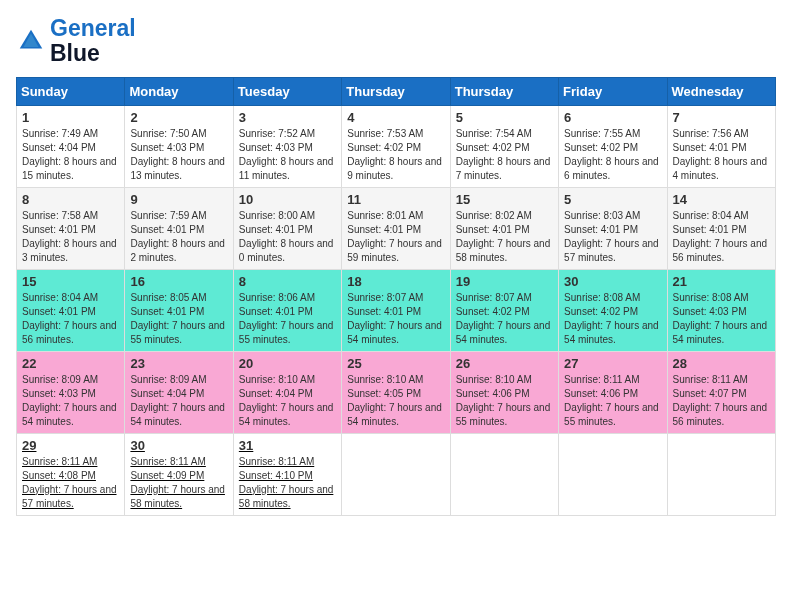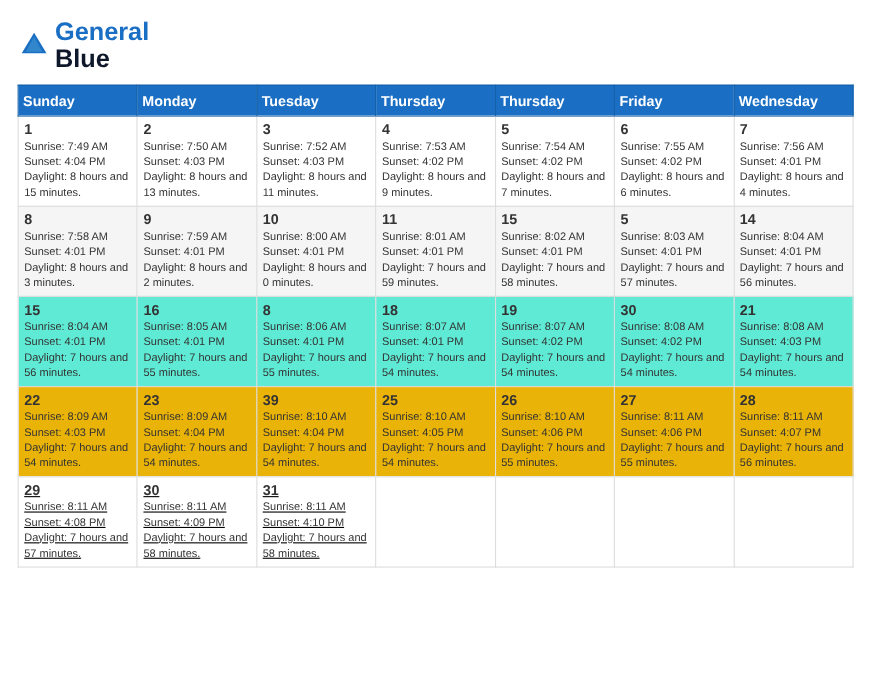--- a/index.html
+++ b/index.html
@@ -207,31 +207,31 @@
         </td>
         <td>
           <span class="day-num">30</span>
           <div class="day-info">Sunrise: 8:08 AM<br>Sunset: 4:02 PM<br>Daylight: 7 hours and 54 minutes.</div>
         </td>
         <td>
           <span class="day-num">21</span>
           <div class="day-info">Sunrise: 8:08 AM<br>Sunset: 4:03 PM<br>Daylight: 7 hours and 54 minutes.</div>
         </td>
       </tr>
-      <tr style="background: #eab308; margin-top: 48px;">
+      <tr style="background: #f9a8d4; margin-top: 48px;">
         <td>
           <span class="day-num">22</span>
           <div class="day-info">Sunrise: 8:09 AM<br>Sunset: 4:03 PM<br>Daylight: 7 hours and 54 minutes.</div>
         </td>
         <td>
           <span class="day-num">23</span>
           <div class="day-info">Sunrise: 8:09 AM<br>Sunset: 4:04 PM<br>Daylight: 7 hours and 54 minutes.</div>
         </td>
         <td>
-          <span class="day-num">39</span>
+          <span class="day-num">20</span>
           <div class="day-info">Sunrise: 8:10 AM<br>Sunset: 4:04 PM<br>Daylight: 7 hours and 54 minutes.</div>
         </td>
         <td>
           <span class="day-num">25</span>
           <div class="day-info">Sunrise: 8:10 AM<br>Sunset: 4:05 PM<br>Daylight: 7 hours and 54 minutes.</div>
         </td>
         <td>
           <span class="day-num">26</span>
           <div class="day-info">Sunrise: 8:10 AM<br>Sunset: 4:06 PM<br>Daylight: 7 hours and 55 minutes.</div>
         </td>

